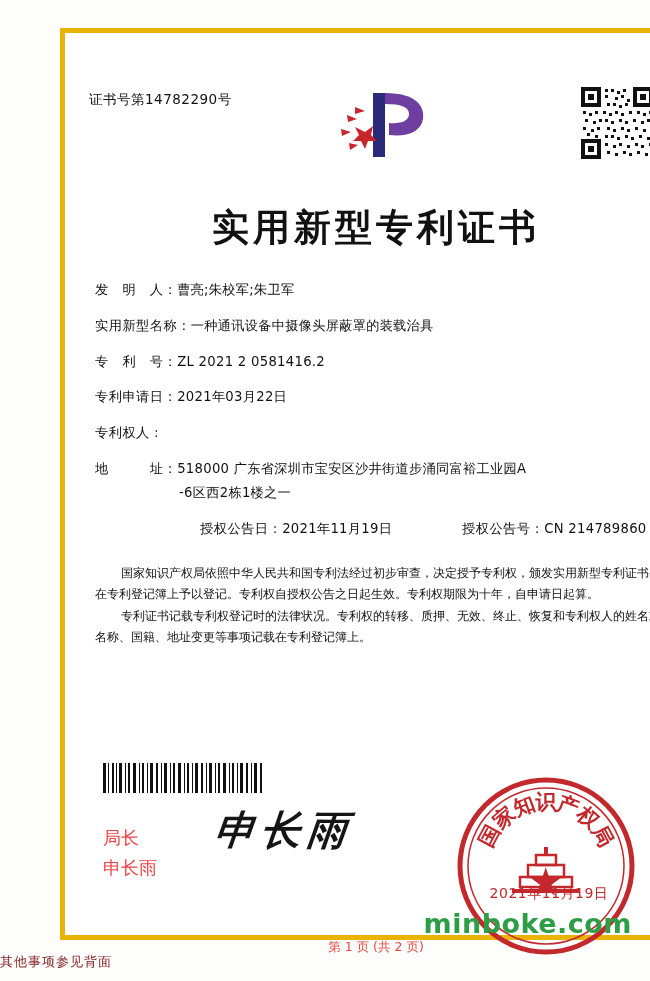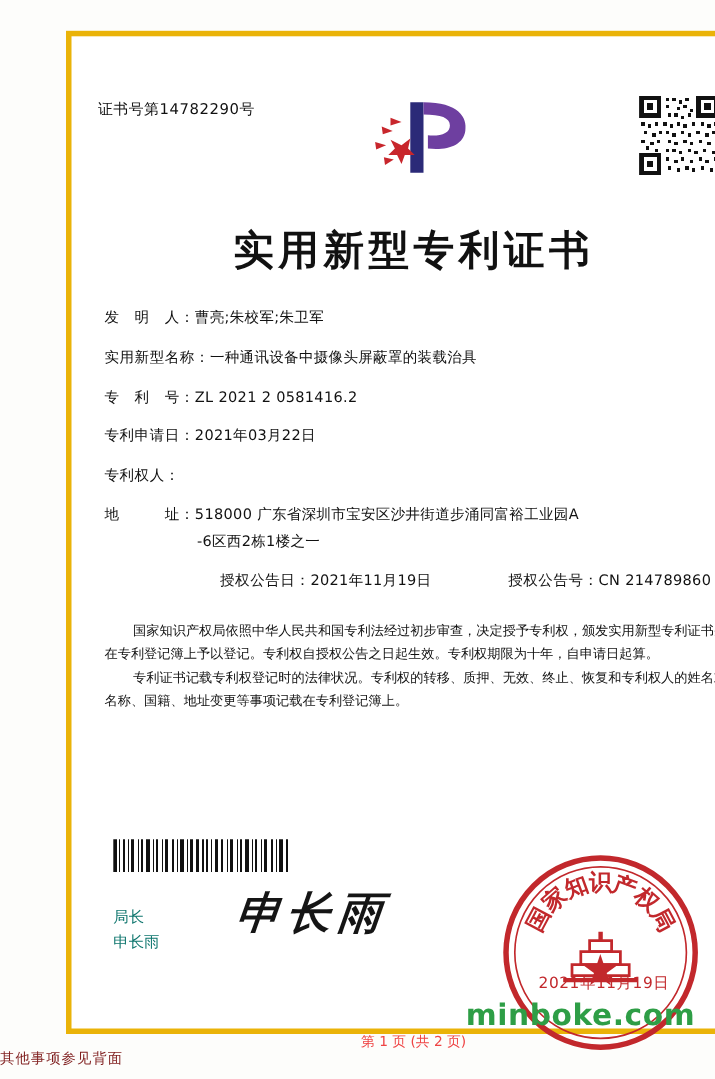--- a/index.html
+++ b/index.html
@@ -128,23 +128,23 @@
     left: 38px;
     top: 730px;
     width: 160px;
     height: 30px;
   }
   
   .sig-label {
     position: absolute;
     left: 38px;
     top: 790px;
-    font-size: 14px;
+    font-size: 18px;
     line-height: 1.65;
-    color: #0f766e;
+    color: #ef4444;
   }
   .sig-script {
     position: absolute;
     left: 150px;
     top: 770px;
     font-family: "DejaVu Serif", "Liberation Serif", serif;
     font-size: 40px;
     font-style: italic;
     font-weight: bold;
     letter-spacing: 6px;

